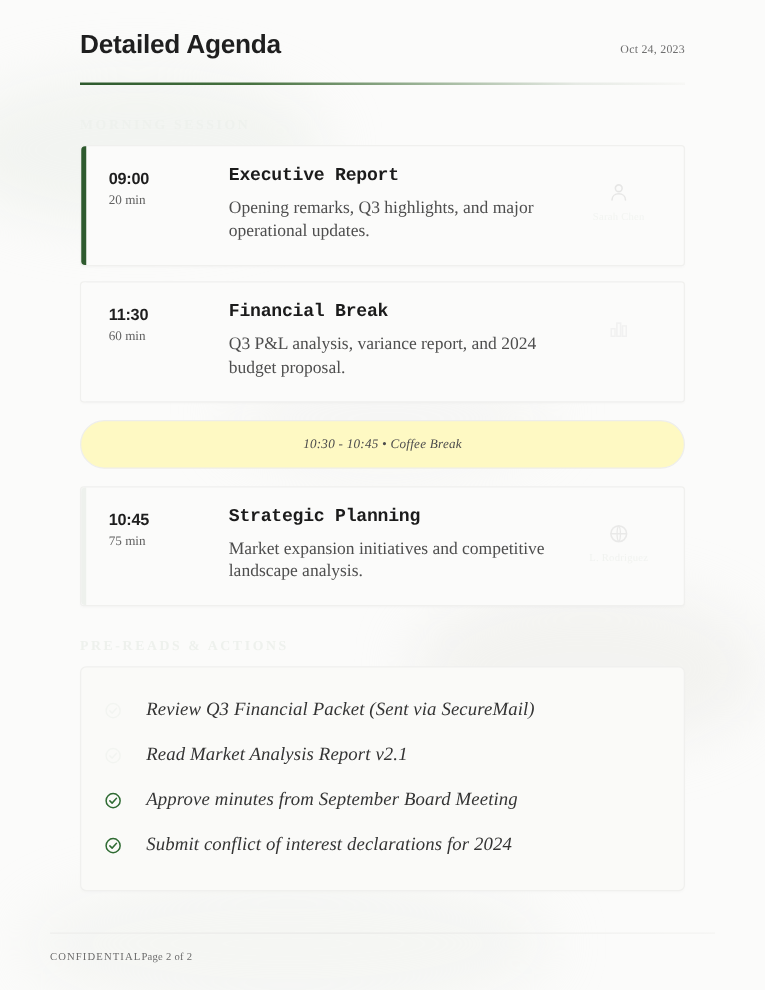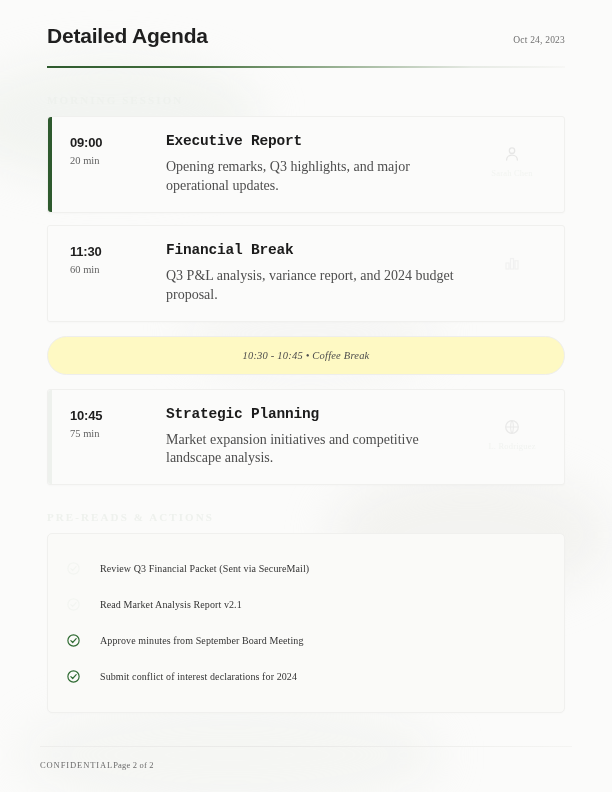--- a/index.html
+++ b/index.html
@@ -26,21 +26,21 @@
   .tint-a { left: -40px; top: 60px;  width: 300px; height: 120px; background: rgba(235,238,233,.55); }
   .tint-b { left: 330px; top: 470px; width: 280px; height: 130px; background: rgba(236,236,232,.5); }
   .tint-c { left: 20px;  top: 700px; width: 420px; height: 110px; background: rgba(238,239,236,.45); }
   .tint-d { left: 180px; top: 290px; width: 260px; height: 90px;  background: rgba(240,240,237,.4); }
 
   .page {
     position: relative;
     width: 612px;
     height: 792px;
     box-sizing: border-box;
-    padding: 0 47px;
+    padding: 0 64px;
     z-index: 2;
   }
 
   
   .header {
     display: flex;
     align-items: baseline;
     justify-content: space-between;
     padding-top: 24px;
   }
@@ -182,23 +182,24 @@
   .check-box {
     flex: 0 0 34px;
     width: 34px;
     height: 18px;
     display: flex;
     align-items: center;
   }
   .check-icon { width: 15px; height: 15px; display: block; }
   .check-row.unchecked .check-icon { opacity: 0.03; }
   .check-label {
-    font-size: 10px;
+    font-size: 15px;
     color: #343434;
     letter-spacing: .1px;
+    font-style: italic;
   }
 
   
   .footer {
     position: absolute;
     left: 40px;
     right: 40px;
     bottom: 22px;
   }
   .footer-rule {

